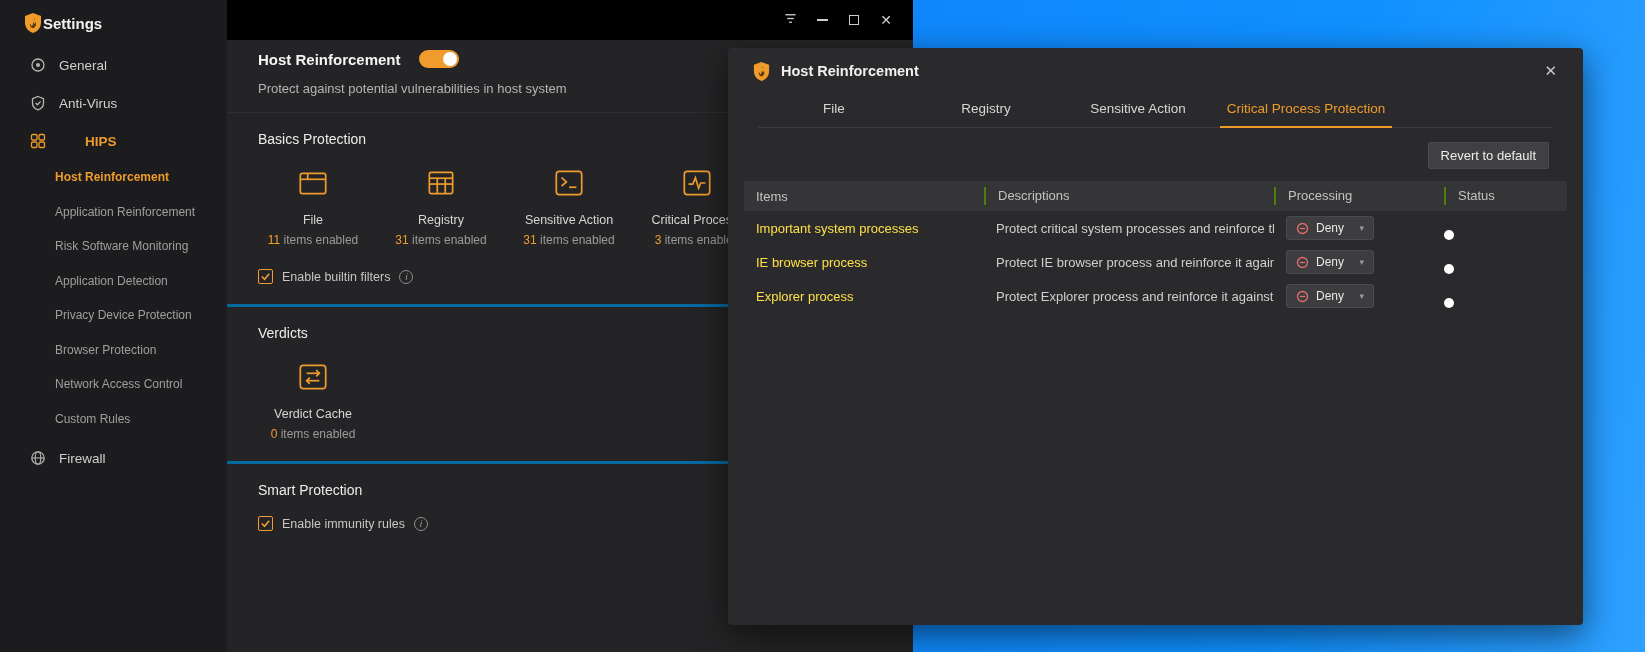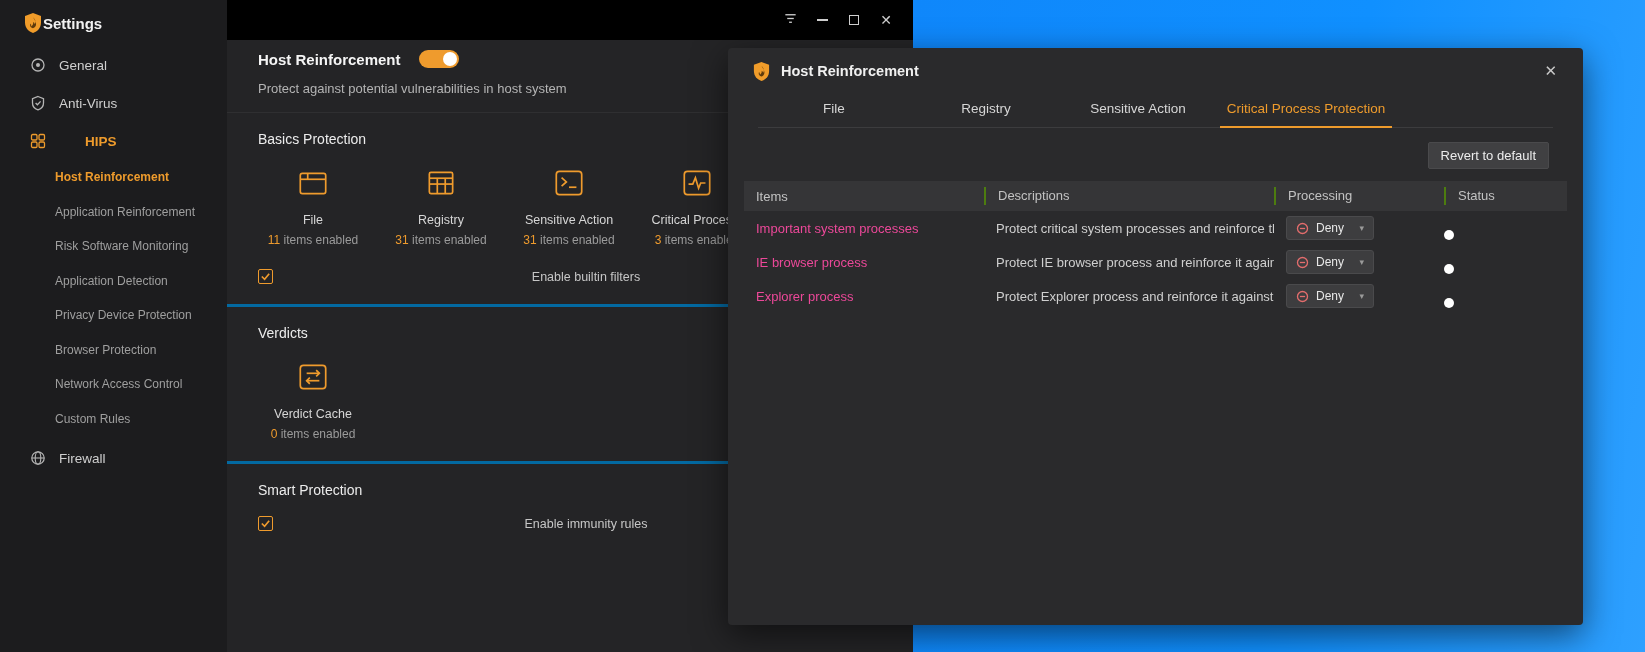--- a/index.html
+++ b/index.html
@@ -42,21 +42,21 @@
 
   .section { padding:18px 0 20px 31px; border-bottom:3px solid #0369a1; }
   .section:last-child { border-bottom:none; }
   .section-title { font-size:14px; font-weight:500; color:#ececec; margin-bottom:18px; }
   .cards { display:flex; gap:18px; }
   .card { width:110px; text-align:center; cursor:pointer; }
   .card-icon { width:36px; height:36px; margin:0 auto; }
   .card-label { margin-top:8px; font-size:12.5px; color:#d6d6d6; white-space:nowrap; overflow:hidden; text-overflow:ellipsis; }
   .card-count { margin-top:6px; font-size:12px; color:#9b9b9b; white-space:nowrap; }
   .card-count .num { color:#ef9b2d; }
-  .checkline { margin-top:22px; display:flex; align-items:center; gap:9px; font-size:12.5px; color:#c6c6c6;justify-content:space-between; }
+  .checkline { margin-top:22px; display:flex; align-items:center; gap:9px; font-size:12.5px; color:#c6c6c6; }
   .cb { width:15px; height:15px; border:1px solid #ef9b2d; border-radius:2px; display:inline-flex;
         align-items:center; justify-content:center; cursor:pointer; }
   .info { width:14px; height:14px; border:1px solid #8f8f8f; border-radius:50%; color:#a5a5a5;
           font-size:9px; display:inline-flex; align-items:center; justify-content:center; cursor:pointer; font-style:italic; }
 
   
   .dialog { position:absolute; left:728px; top:48px; width:855px; height:577px; background:#2a2a2c;
             border-radius:4px; box-shadow:0 10px 34px rgba(0,0,0,.55); }
   .dialog-header { height:46px; display:flex; align-items:center; gap:10px; padding:0 20px 0 24px; }
   .dialog-title { font-size:14.5px; font-weight:600; color:#f0f0f0; }
@@ -72,21 +72,21 @@
   .table { margin:0 16px; }
   .thead { display:flex; background:#353537; height:30px; align-items:center; color:#c2c2c2; font-size:13px; }
   .thead > div { padding-left:12px; }
   .col-items { width:240px; }
   .col-desc { width:290px; }
   .col-proc { width:170px; }
   .col-status { width:123px; }
   .thead .col-desc, .thead .col-proc, .thead .col-status { border-left:2px solid #4d7c0f; height:18px; line-height:18px; }
   .trow { display:flex; height:34px; align-items:center; font-size:13px; }
   .trow > div { padding-left:12px; }
-  .trow .col-items { color:#ec4899; }
+  .trow .col-items { color:#fde047; }
   .trow .col-desc { color:#cfcfcf; white-space:nowrap; overflow:hidden; }
   .deny-select { display:inline-flex; align-items:center; gap:7px; background:#3d3d3f; border:1px solid #4a4a4c;
                  border-radius:3px; height:24px; padding:0 9px; width:88px; cursor:pointer; }
   .deny-select .lbl { font-size:12px; color:#e8e8e8; }
   .deny-select .chev { margin-left:auto; font-size:9px; color:#9a9a9a; }
 
   .desktop-strip { position:absolute; }
 </style>
 </head>
 <body>

